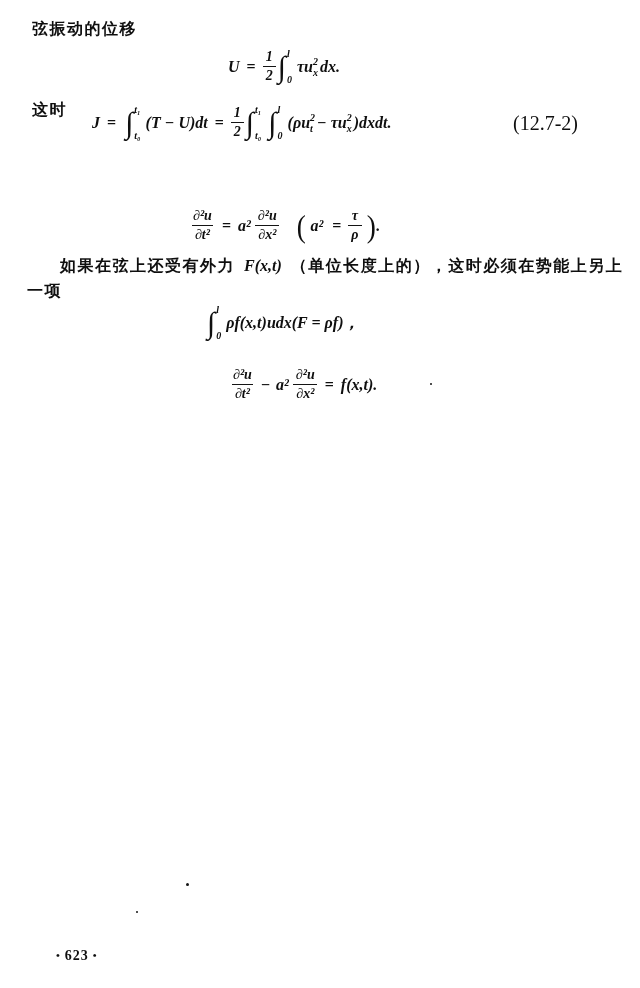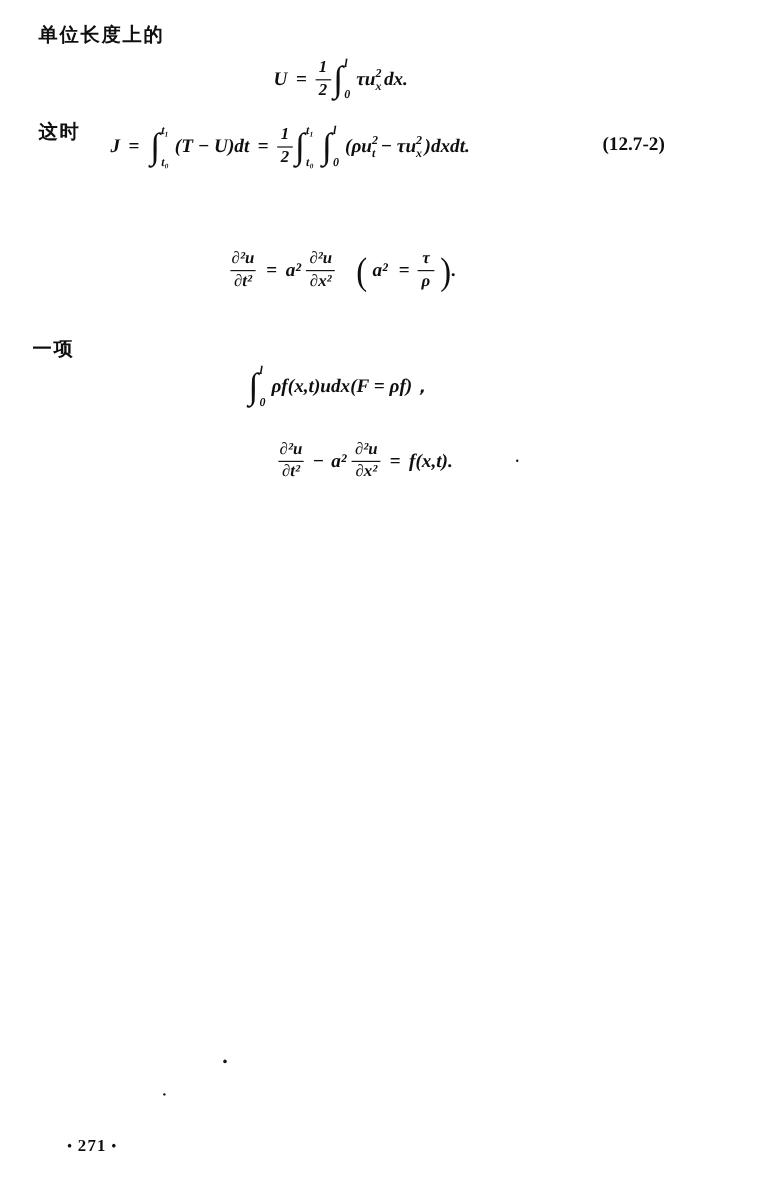--- a/index.html
+++ b/index.html
@@ -30,31 +30,31 @@
     height:36px;font-size:10px;line-height:1;font-style:italic;margin:0 3px 0 1px;
   }
   .lims .lsup{align-self:flex-start;}
   .lims .lsub{align-self:flex-start;}
   .ss{
     display:inline-flex;flex-direction:column;font-size:10px;line-height:1.1;
     font-style:italic;vertical-align:middle;margin:0 2px 0 0;
   }
   .bigp{font-size:32px;font-weight:400;line-height:1;font-style:normal;transform:scaleX(.85);}
   .pgroup{display:inline-flex;align-items:center;margin-left:16px;}
-  .tag{position:absolute;left:502px;top:112px;font-style:normal;font-weight:700;font-size:16px;}
+  .tag{position:absolute;left:513px;top:112px;font-style:normal;font-weight:400;font-size:20px;}
   .dot{position:absolute;background:#151515;border-radius:50%;}
   .pnum{position:absolute;font-size:14px;font-weight:700;letter-spacing:1px;}
   .pnum .pdot{font-size:11px;vertical-align:1px;margin:0 4px;}
 </style>
 </head>
 <body>
 
 <div class="page">
 
-  <div class="line cn" style="left:32px;top:19px;">单位长度上的</div>
+  <div class="line cn" style="left:32px;top:19px;">弦振动的位移</div>
 
   <div class="eq" style="left:228px;top:46px;height:42px;">
     <span class="mi">U</span>
     <span class="rel">=</span>
     <span class="frac">
       <span class="num">1</span>
       <span class="den">2</span>
     </span>
     <span class="intgrp">
       <span class="int">∫</span>
@@ -135,20 +135,25 @@
       <span class="rel">=</span>
       <span class="frac">
         <span class="num">τ</span>
         <span class="den">ρ</span>
       </span>
       <span class="bigp" style="margin-left:4px;">)</span>
       <span class="mi">.</span>
     </span>
   </div>
 
+  <div class="line" style="left:60px;top:256px;">
+    <span class="cn">如果在弦上还受有外力</span>
+    <span class="mi seg-math">F(x,t)</span>
+    <span class="cn">（单位长度上的），这时必须在势能上另上</span>
+  </div>
   <div class="line cn" style="left:27px;top:281px;">一项</div>
 
   <div class="eq" style="left:205px;top:301px;height:44px;">
     <span class="intgrp">
       <span class="int">∫</span>
       <span class="lims">
         <span class="lsup">l</span>
         <span class="lsub">0</span>
       </span>
     </span>
@@ -170,16 +175,16 @@
     </span>
     <span class="rel">=</span>
     <span class="mi">f(x,t).</span>
   </div>
 
   <div class="dot" style="left:186px;top:883px;width:3px;height:3px;"></div>
   <div class="dot" style="left:136px;top:911px;width:2px;height:2px;"></div>
   <div class="dot" style="left:430px;top:383px;width:2px;height:2px;"></div>
 
   <div class="pnum" style="left:52px;top:948px;">
-    <span class="pdot">•</span><span>271</span><span class="pdot">•</span>
+    <span class="pdot">•</span><span>623</span><span class="pdot">•</span>
   </div>
 
 </div>
 
 </body></html>

